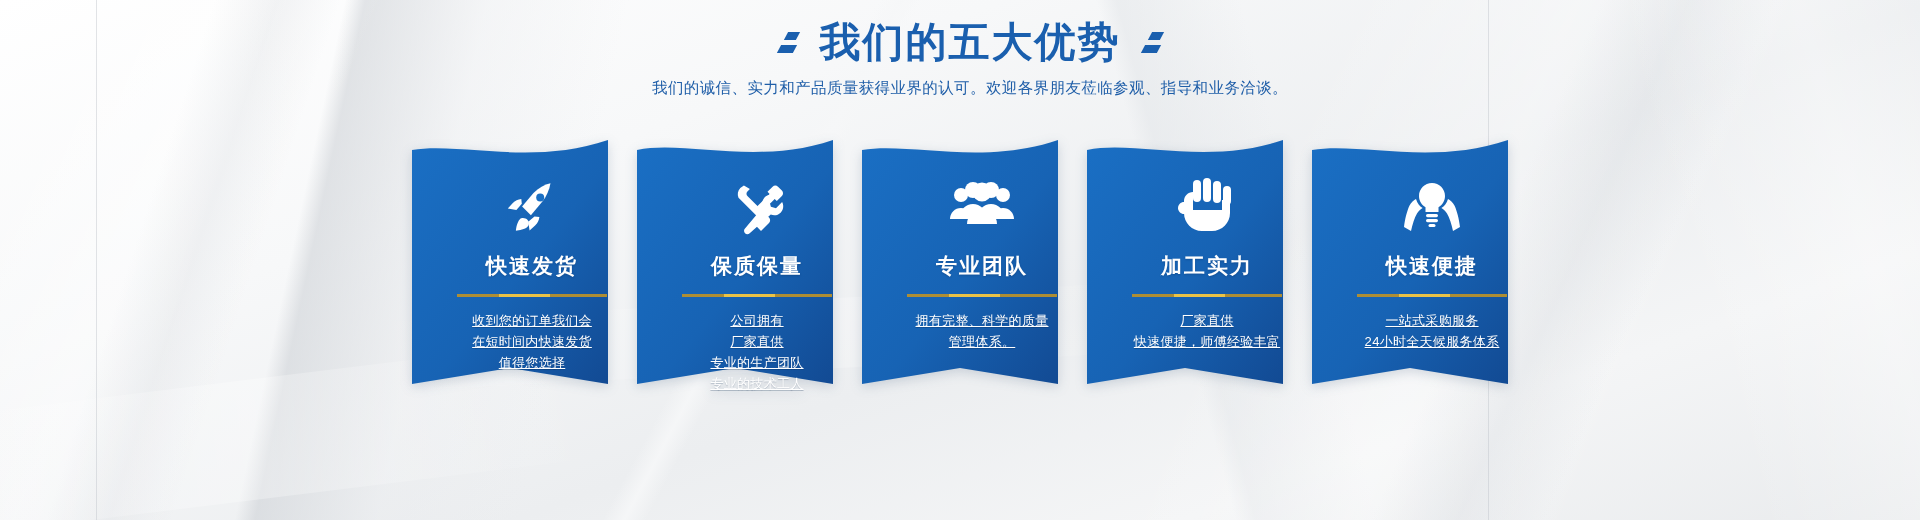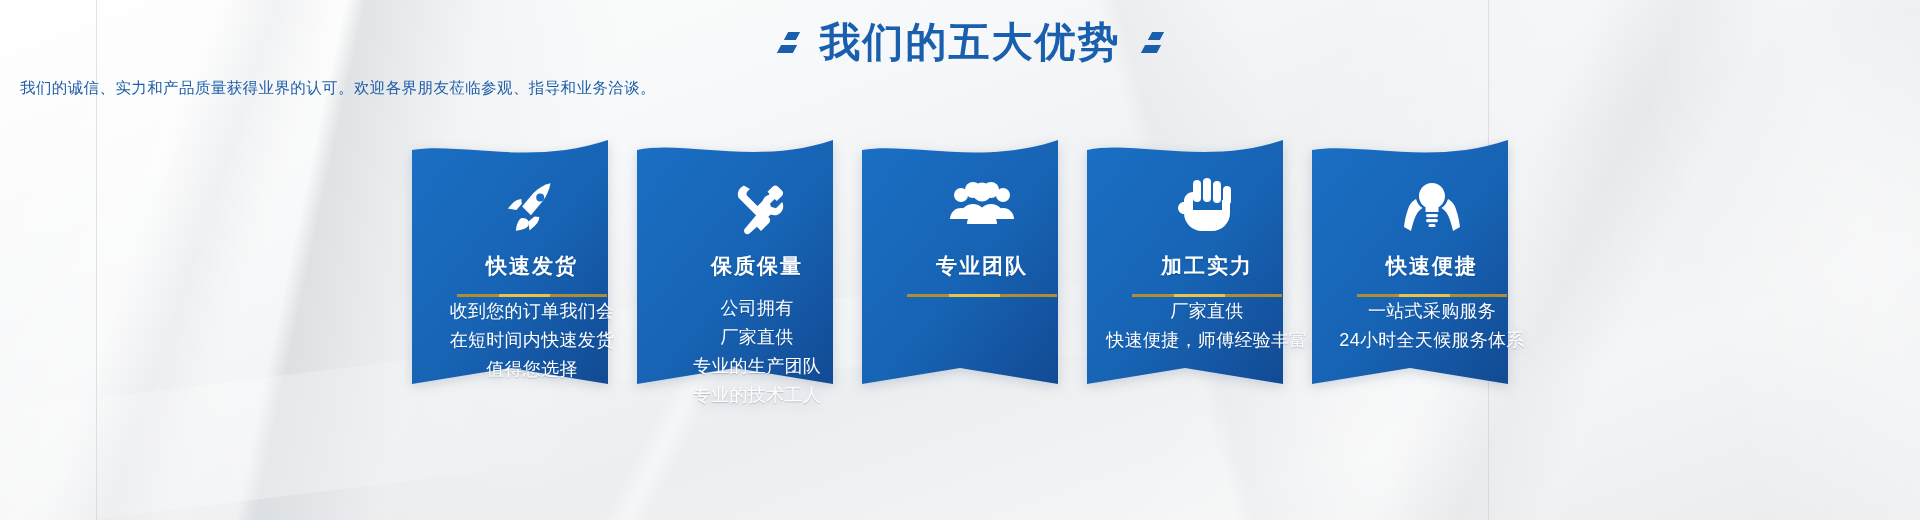--- a/index.html
+++ b/index.html
@@ -24,21 +24,21 @@
         background:linear-gradient(90deg,rgba(205,209,214,0),rgba(205,209,214,.55),rgba(205,209,214,0)); }
   .s3 { left:1230px; top:-240px; width:420px; height:1100px; transform:rotate(24deg); opacity:.5; }
   .s4 { left:1480px; top:-260px; width:160px; height:1100px; transform:rotate(24deg); opacity:.5;
         background:linear-gradient(90deg,rgba(200,205,211,0),rgba(200,205,211,.5),rgba(200,205,211,0)); }
   .s5 { left:1700px; top:-160px; width:360px; height:900px; transform:rotate(-16deg); opacity:.45; }
   .s6 { left:350px;  top:300px;  width:900px; height:70px; transform:rotate(-3deg); opacity:.35; }
   .s7 { left:-100px; top:380px;  width:700px; height:120px; transform:rotate(-7deg); opacity:.4; }
   .vline { position:absolute; top:0; bottom:0; width:1px; background:rgba(190,195,201,.45); }
 
   
-  .header { position:absolute; top:18px; left:0; right:0; text-align:left;padding-left:20px; }
+  .header { position:absolute; top:18px; left:0; right:0; text-align:center;padding-left:20px; }
   .title-row { display:flex; align-items:center; justify-content:center; gap:22px; }
   .title {
     font-size:41px; font-weight:bold; color:#1a5fae; letter-spacing:2px;
     line-height:1.18; white-space:nowrap;
   }
   .deco-stack { display:flex; flex-direction:column; gap:5px; }
   .deco-stack i { display:block; width:16px; height:8px; background:#1a5fae; transform:skewX(-28deg); }
   .deco-stack i:first-child { width:12px; margin-left:7px; }
   .subtitle {
     margin-top:12px; font-size:15.5px; color:#1f5ea8; letter-spacing:.4px;
@@ -66,22 +66,23 @@
   .card-title {
     margin-top:12px; font-size:21px; font-weight:bold; letter-spacing:2px;
     text-shadow:0 1px 2px rgba(0,30,70,.25);
   }
   .divider {
     margin-top:14px; width:150px; height:3px; position:relative;
     background:linear-gradient(90deg,#b5902e 0%,#b5902e 28%,#f5c842 28%,#f5c842 62%,#b5902e 62%,#b5902e 100%);
     opacity:.95;
   }
   .card-desc {
-    font-size:18px; line-height:1.62; letter-spacing:.3px;
+    margin-top:13px; font-size:13px; line-height:1.62; letter-spacing:.3px;
     text-shadow:0 1px 1px rgba(0,30,70,.22);
+    text-decoration:underline;
   }
   .card-desc div { white-space:nowrap; }
 </style>
 </head>
 <body>
 
 <div id="root">
 
   <div class="streak s1"></div>
   <div class="streak s2"></div>
@@ -190,20 +191,24 @@
     <circle cx="25" cy="13" r="8"></circle>
               <path d="M12 40c0-7.2 5.8-13 13-13s13 5.8 13 13z"></path>
     <circle cx="43" cy="13" r="8"></circle>
               <path d="M30 40c0-7.2 5.8-13 13-13s13 5.8 13 13z"></path>
     <circle cx="34" cy="15" r="9.5"></circle>
               <path d="M19 47c0-8.3 6.7-15 15-15s15 6.7 15 15z"></path>
   </svg>
           </div>
       <div class="card-title">专业团队</div>
       <div class="divider"></div>
+      <div class="card-desc">
+        <div>拥有完整、科学的质量</div>
+            <div>管理体系。</div>
+      </div>
     </div>
       </div>
       <div class="card">
         <svg class="card-bg" width="196" height="258" viewBox="0 0 196 258" preserveAspectRatio="none">
     <defs>
       <linearGradient id="g3" x1="0" y1="0" x2="1" y2="1">
         <stop offset="0%" stop-color="#1a6fc4"></stop>
         <stop offset="55%" stop-color="#1763b4"></stop>
         <stop offset="100%" stop-color="#124a93"></stop>
       </linearGradient>

